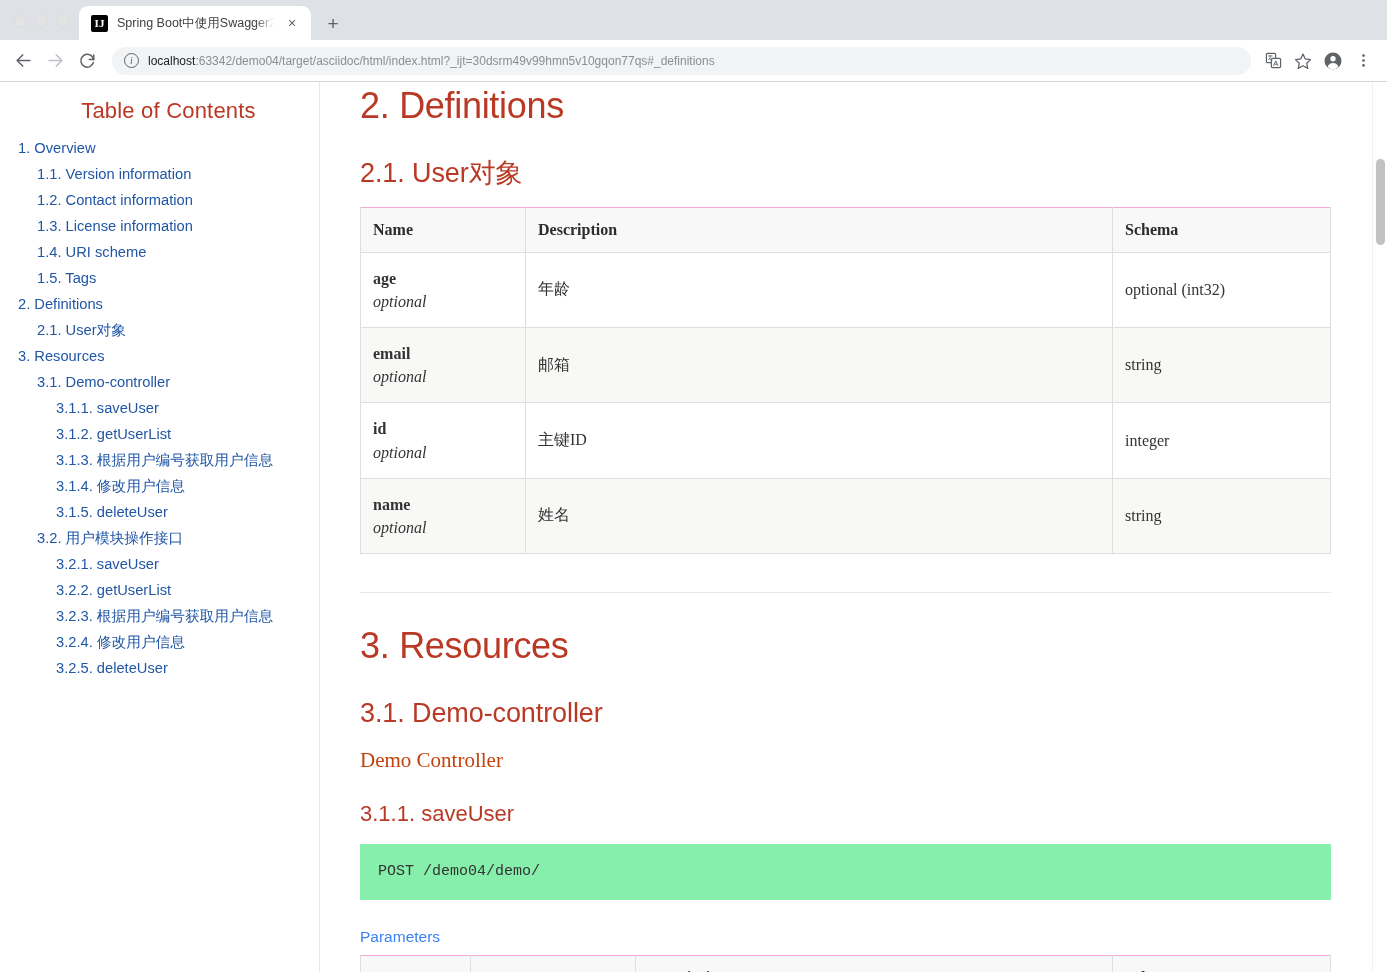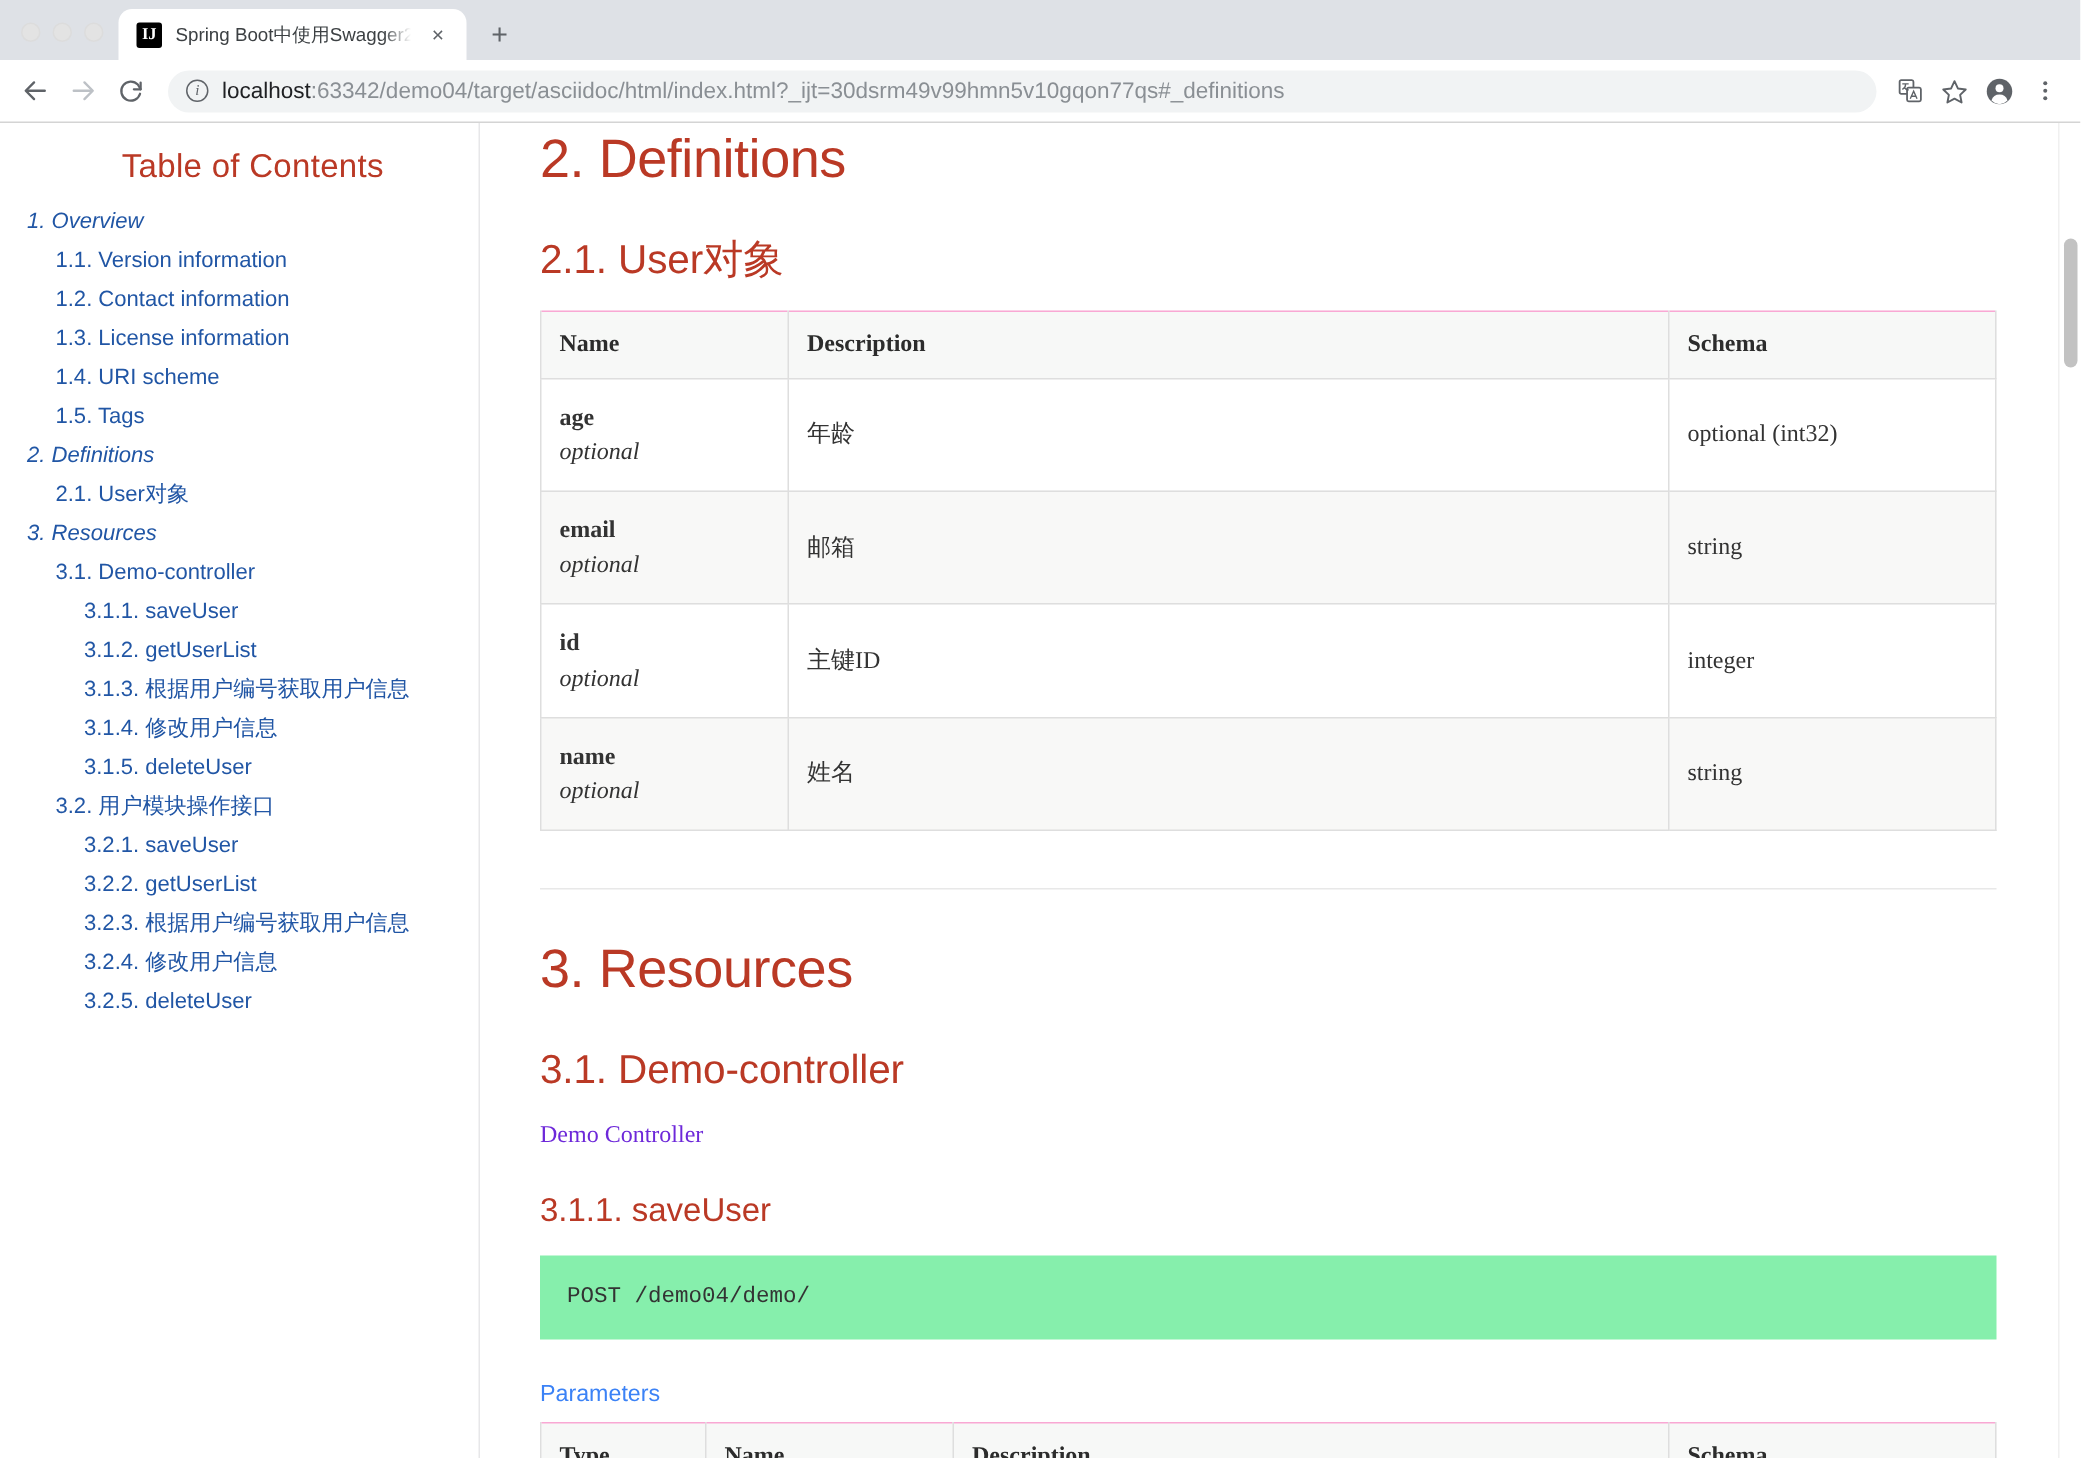--- a/index.html
+++ b/index.html
@@ -72,21 +72,21 @@
     background: #f1f3f4; border-radius: 14px;
     display: flex; align-items: center; padding: 0 14px 0 12px; gap: 9px;
   }
   .info-icon {
     width: 15px; height: 15px; flex: 0 0 15px;
     border: 1.3px solid #5f6368; border-radius: 50%;
     display: flex; align-items: center; justify-content: center;
     font-size: 10px; color: #5f6368;
     font-family: "Liberation Serif", serif; font-style: italic; line-height: 1;
   }
-  .url { font-size: 15px; color: #8a8f94; white-space: nowrap; overflow: hidden; }
+  .url { font-size: 12px; color: #8a8f94; white-space: nowrap; overflow: hidden; }
   .url .host { color: #202124; }
 
   .tb-icon { width: 28px; height: 28px; flex: 0 0 28px;
     display: flex; align-items: center; justify-content: center; color: #5f6368; }
 
   
   .page { position: relative; height: 890px; display: flex; background: #fff; }
 
   .toc {
     width: 320px; flex: 0 0 320px; height: 890px;
@@ -95,21 +95,21 @@
   }
   .toc-title {
     font-size: 22px; color: #ba3925; font-weight: 400;
     letter-spacing: .2px; margin-bottom: 11px; text-align: center;
   }
   .toc ul { list-style: none; }
   .toc li { line-height: 25px; }
   .toc a {
     color: #2156a5; text-decoration: none; font-size: 14.7px;
   }
-  .lvl1 { padding-left: 0; font-style: italic; }
+  .lvl1 { padding-left: 0; }
   .lvl2 { padding-left: 19px; }
   .lvl3 { padding-left: 38px; }
 
   .content {
     flex: 1 1 auto; height: 890px;
     padding: 0 56px 0 40px;
     overflow: hidden; position: relative;
   }
   .inner { padding-top: 2px; }
 
@@ -121,21 +121,21 @@
   h2.sect {
     font-size: 27px; font-weight: 400; color: #ba3925;
     letter-spacing: -.1px; margin: 30px 0 0 0; line-height: 1.2;
   }
   h3.sect {
     font-size: 22px; font-weight: 400; color: #ba3925;
     margin: 28px 0 0 0; line-height: 1.2;
   }
   .para {
     font-family: "Liberation Serif", serif;
-    font-size: 16px; color: #6d28d9; margin: 18px 0 0 0;
+    font-size: 21px; color: #c2410c; margin: 18px 0 0 0;
   }
   .block-title {
     font-size: 15.5px; color: #3b82f6; font-weight: 400;
     margin: 28px 0 8px 0;
   }
 
   table.aa {
     width: 100%; border-collapse: collapse;
     margin-top: 17px;
     border: 1px solid #f9a8d4;

